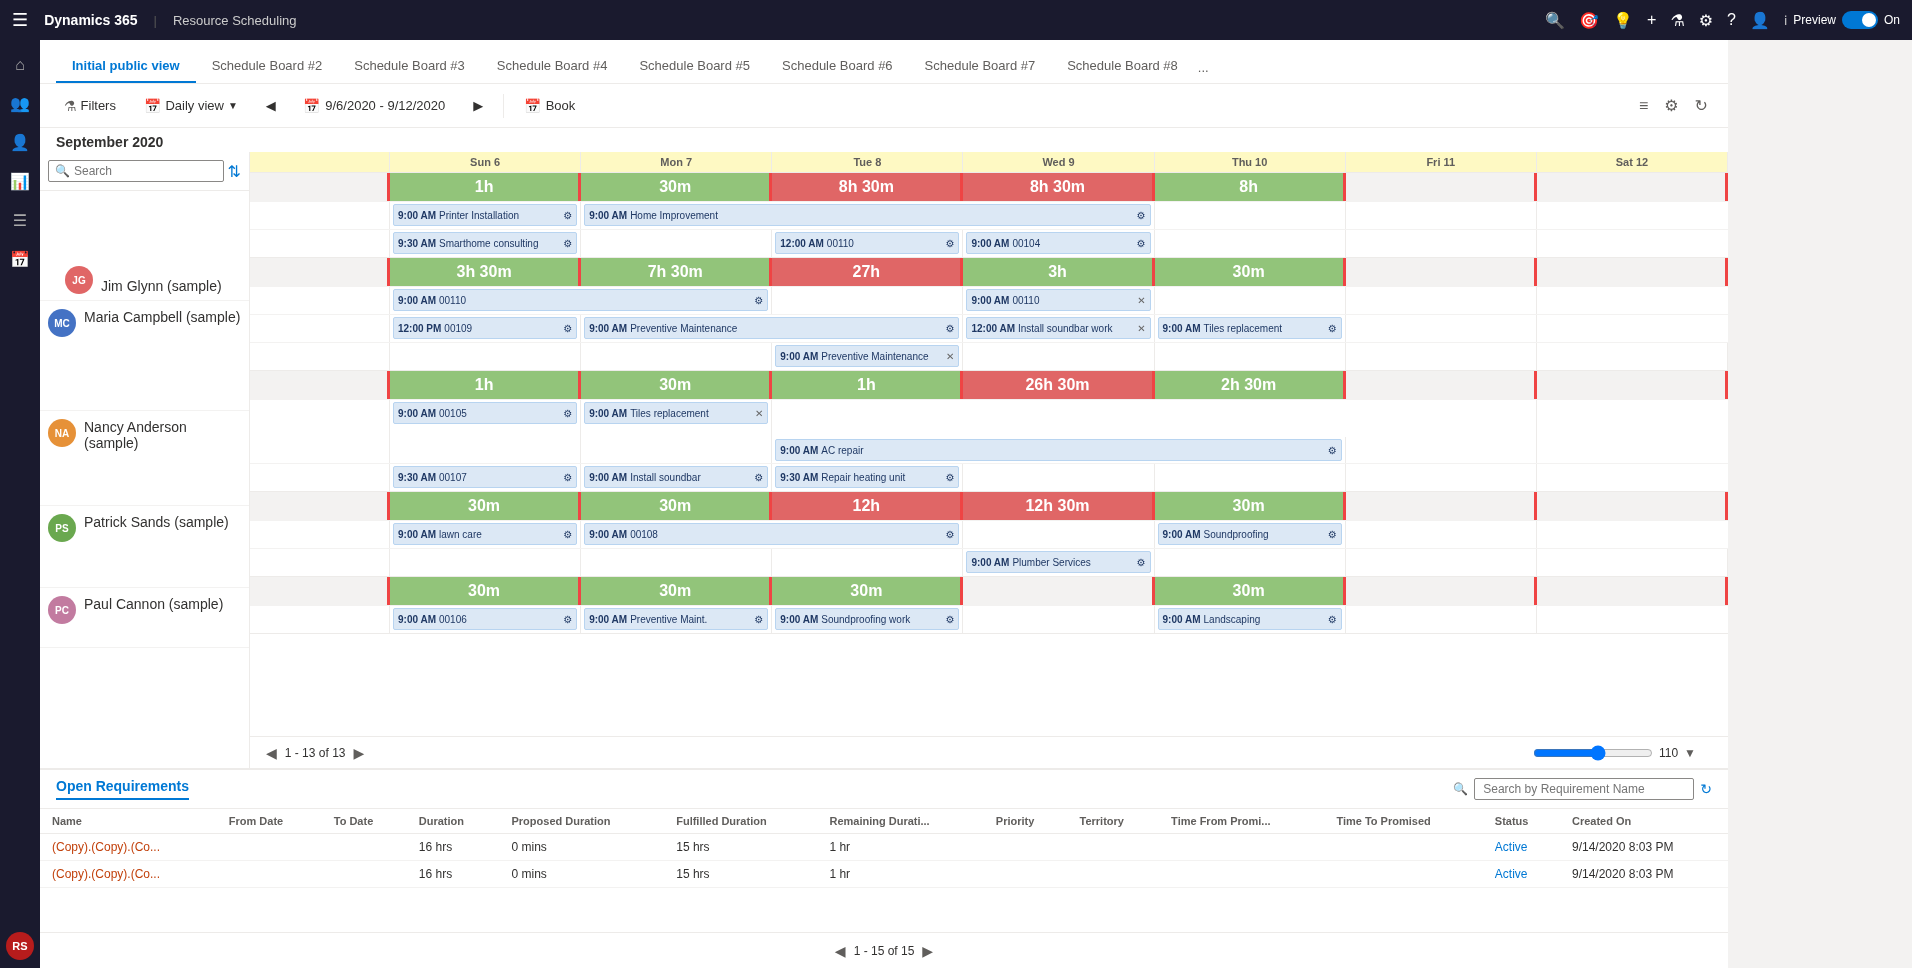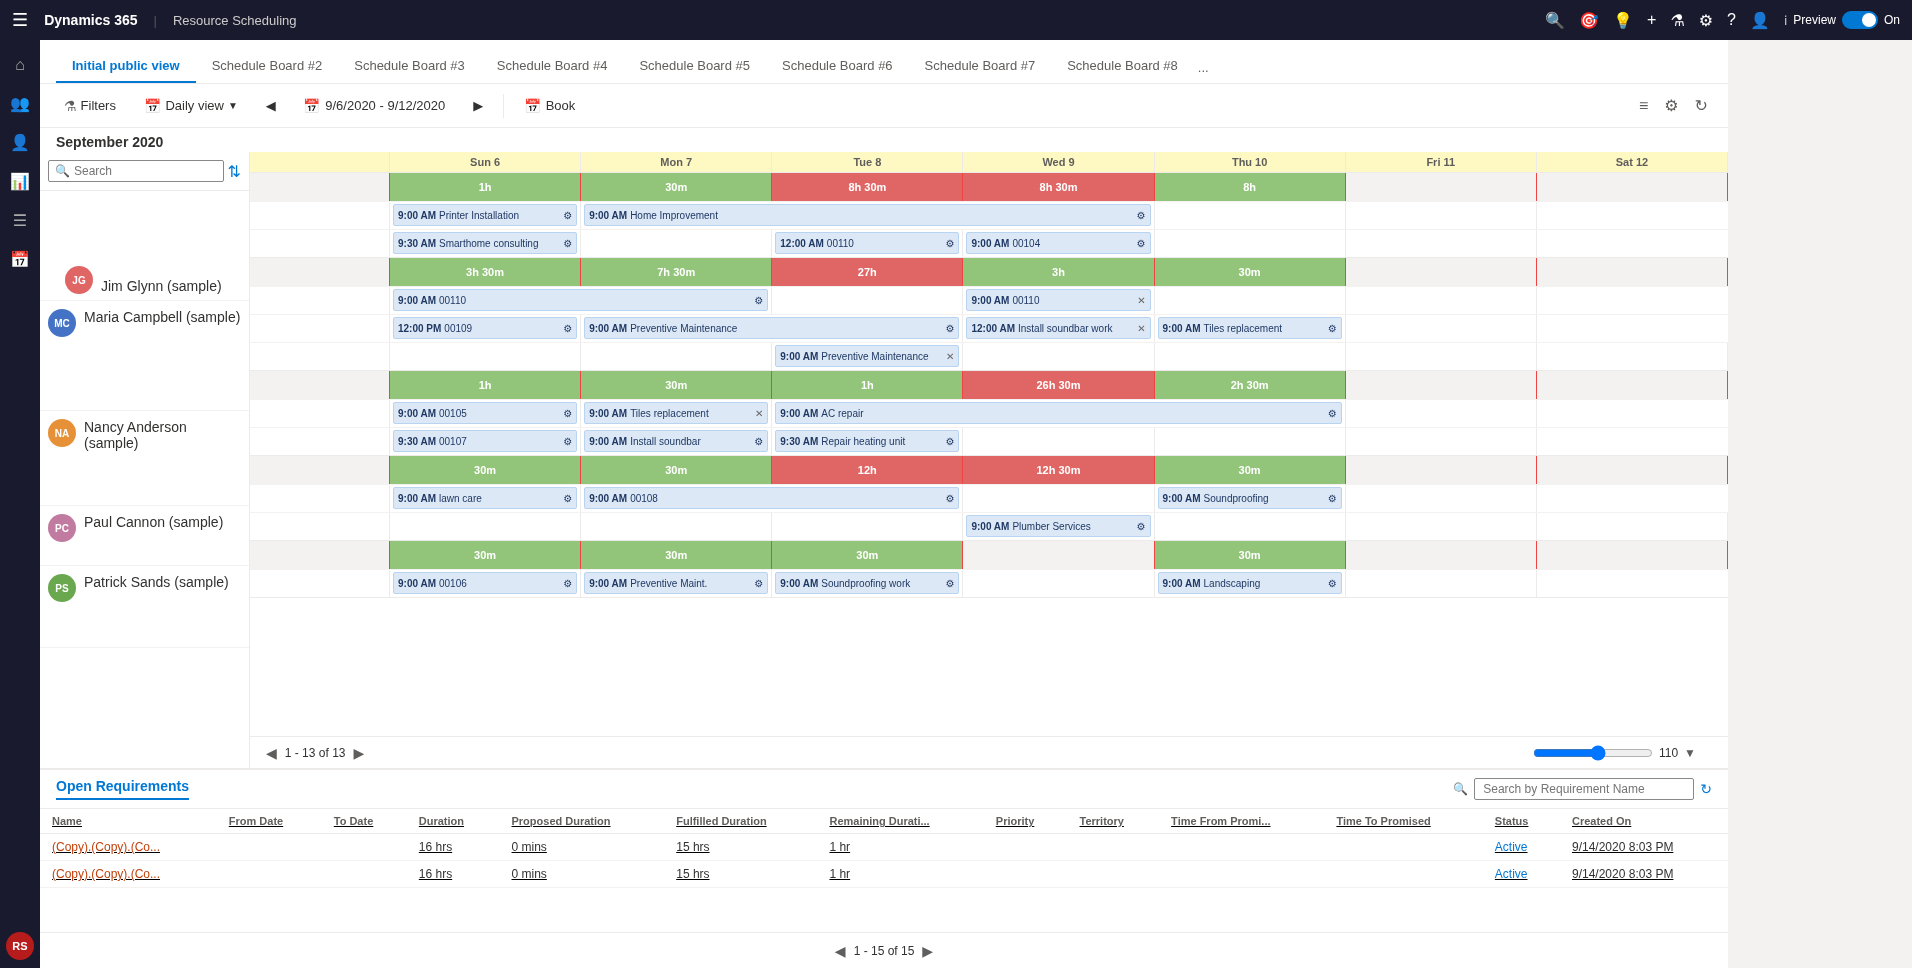--- a/index.html
+++ b/index.html
@@ -217,24 +217,24 @@
     .summary-bar-row {
       display: grid;
       grid-template-columns: 140px repeat(7, 1fr);
       background: #f3f2f1;
       height: 28px;
     }
     .summary-cell {
       display: flex;
       align-items: center;
       justify-content: center;
-      font-size: 11px;
+      font-size: 16px;
       font-weight: 600;
       color: #323130;
-      border-right: 1px solid #ef4444;
+      border-right: 3px solid #ef4444;
     }
     .summary-cell.green { background: #92c47a; color: white; }
     .summary-cell.red { background: #e06666; color: white; }
     .summary-cell.empty { background: #f3f2f1; }
 
     
     .appt-row {
       display: grid;
       grid-template-columns: 140px repeat(7, 1fr);
       min-height: 28px;
@@ -320,21 +320,21 @@
       border: 1px solid #8a8886;
       border-radius: 2px;
       padding: 3px 8px;
       font-size: 12px;
       width: 220px;
       outline: none;
     }
     .req-refresh-icon { color: #0078d4; font-size: 14px; cursor: pointer; }
 
     
-    .req-table { flex: 1; overflow-y: auto; text-decoration: underline; }
+    .req-table { flex: 1; overflow-y: auto; }
     .req-table table { width: 100%; border-collapse: collapse; }
     .req-table th {
       background: white;
       padding: 6px 12px;
       font-size: 11px;
       font-weight: 600;
       color: #605e5c;
       border-bottom: 1px solid #edebe9;
       text-align: left;
       white-space: nowrap;
@@ -467,27 +467,27 @@
             <span class="resource-name">Jim Glynn (sample)</span>
           </div>
           <div class="resource-row" style="height:110px; align-items:flex-start; padding-top:8px;">
             <div class="resource-avatar" style="background:#4472c4;">MC</div>
             <span class="resource-name">Maria Campbell (sample)</span>
           </div>
           <div class="resource-row" style="height:95px; align-items:flex-start; padding-top:8px;">
             <div class="resource-avatar" style="background:#e69138;">NA</div>
             <span class="resource-name">Nancy Anderson (sample)</span>
           </div>
+          <div class="resource-row" style="height:82px; align-items:flex-start; padding-top:8px;">
+            <div class="resource-avatar" style="background:#6aa84f;">PS</div>
+            <span class="resource-name">Patrick Sands (sample)</span>
+          </div>
           <div class="resource-row" style="height:60px; align-items:flex-start; padding-top:8px;">
             <div class="resource-avatar" style="background:#c27ba0;">PC</div>
             <span class="resource-name">Paul Cannon (sample)</span>
-          </div>
-          <div class="resource-row" style="height:82px; align-items:flex-start; padding-top:8px;">
-            <div class="resource-avatar" style="background:#6aa84f;">PS</div>
-            <span class="resource-name">Patrick Sands (sample)</span>
           </div>
         </div>
       </div>
 
       <div class="schedule-right">
 
         <div class="day-header-row">
           <div class="day-header-cell"></div>
           <div class="day-header-cell">Sun 6</div>
           <div class="day-header-cell">Mon 7</div>
@@ -652,21 +652,21 @@
                   <span><span class="appt-time">9:00 AM</span><span>00105</span></span>
                   <span class="appt-icon">⚙</span>
                 </div>
               </div>
               <div class="appt-cell">
                 <div class="appt-block">
                   <span><span class="appt-time">9:00 AM</span><span>Tiles replacement</span></span>
                   <span class="close-x">✕</span>
                 </div>
               </div>
-              <div class="appt-cell" style="grid-column: span 3;">
+              <div class="appt-cell" style="grid-column: span 3; margin-top: 37px;">
                 <div class="appt-block" style="width:100%;">
                   <span><span class="appt-time">9:00 AM</span><span>AC repair</span></span>
                   <span class="appt-icon">⚙</span>
                 </div>
               </div>
               <div class="appt-cell"></div>
             </div>
 
             <div class="appt-row">
               <div class="appt-cell"></div>

